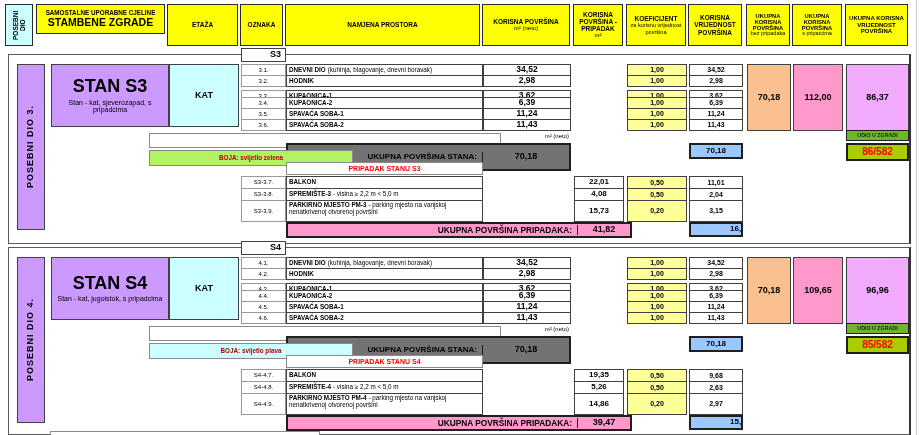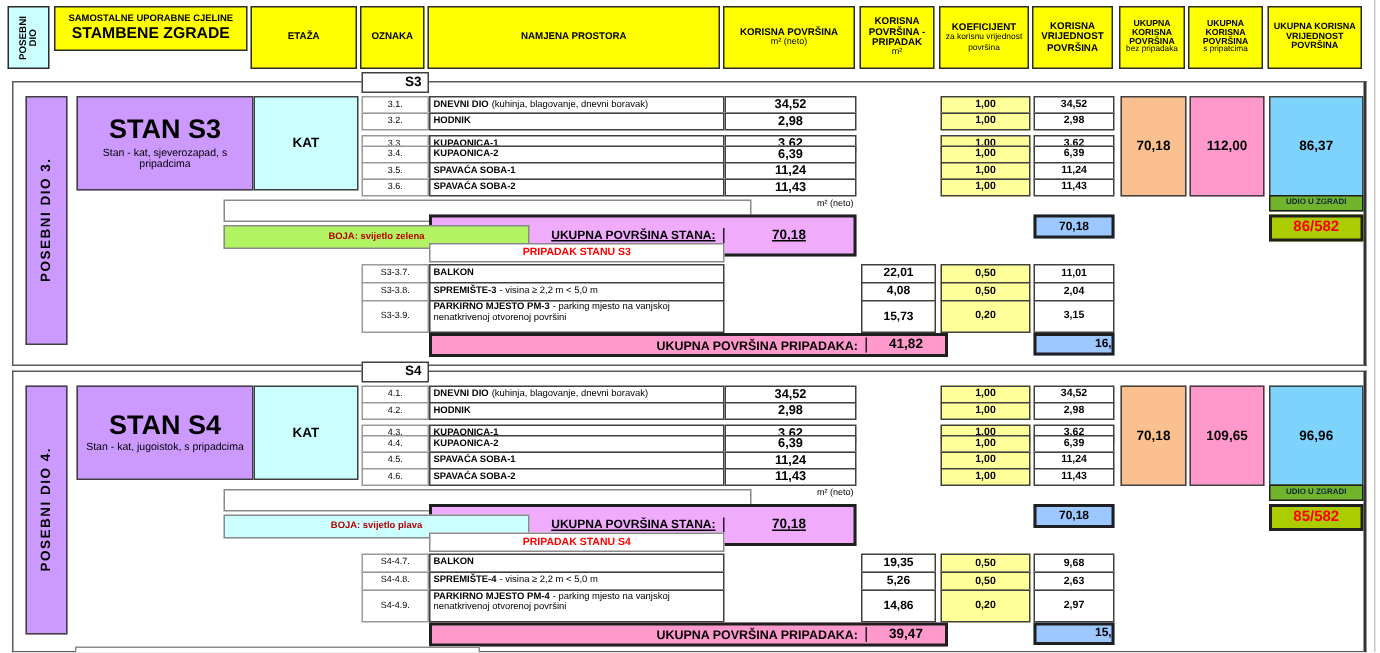--- a/index.html
+++ b/index.html
@@ -25,28 +25,28 @@
   .carea{left:474px;width:88px;font-weight:bold;font-size:8.5px;}
   .cpa{left:565px;width:50px;font-weight:bold;font-size:8px;}
   .ckoef{left:618px;width:60px;background:#FFFF99;font-weight:bold;font-size:7px;}
   .cval{left:680px;width:54px;font-weight:bold;font-size:7px;}
   .r0{top:9px;height:12px}.r1{top:20px;height:12px}.r2{top:35px;height:12px}
   .r3{top:42px;height:12px}.r4{top:53px;height:12px}.r5{top:64px;height:12px}
   .q0{top:121px;height:13px}.q1{top:133px;height:13px}.q2{top:145px;height:22px}
   .span6{top:9px;height:67px;font-weight:bold;font-size:9px;}
   .sp-orange{left:738px;width:44px;background:#FAC090;}
   .sp-pink{left:784px;width:50px;background:#FF99CC;text-align:right;}
-  .sp-blue{left:837px;width:63px;background:#7dd3fc;}
+  .sp-blue{left:837px;width:63px;background:#f0abfc;}
   .m2neto{left:474px;top:76px;width:86px;height:10px;border:none;background:transparent;
           justify-content:flex-end;font-size:6px;}
   .whitecell{left:140px;top:78px;width:352px;height:15px;border:1px solid #8a8a8a;}
   .bojacell{left:140px;top:95px;width:204px;height:16px;border:1px solid #8a8a8a;
             font-size:6.3px;font-weight:bold;color:#b30000;}
-  .totalrow{left:277px;top:88px;width:285px;height:28px;background:#f0abfc;border:2px solid #1f1f1f;
-            display:flex;padding:0;text-decoration:underline;}
+  .totalrow{left:277px;top:88px;width:285px;height:28px;background:#737373;border:2px solid #1f1f1f;
+            display:flex;padding:0;}
   .totalrow .lbl{flex:1;display:flex;align-items:center;justify-content:flex-end;
                  font-weight:bold;font-size:8px;padding-right:5px;}
   .totalrow .v{width:86px;display:flex;align-items:center;justify-content:center;
                border-left:1px solid #1f1f1f;font-weight:bold;font-size:9px;}
   .bluetotal{left:680px;top:88px;width:54px;height:16px;background:#9CC7FF;
              border:2px solid #1f1f1f;font-weight:bold;font-size:8px;}
   .udiotag{left:837px;top:75px;width:63px;height:11px;background:#70B42C;border:1px solid #1f1f1f;
            font-weight:bold;font-size:5.3px;color:#10243e;}
   .sharecell{left:837px;top:88px;width:63px;height:18px;background:#AACC00;border:2px solid #1f1f1f;
              font-weight:bold;font-size:10px;color:#FF0000;}

